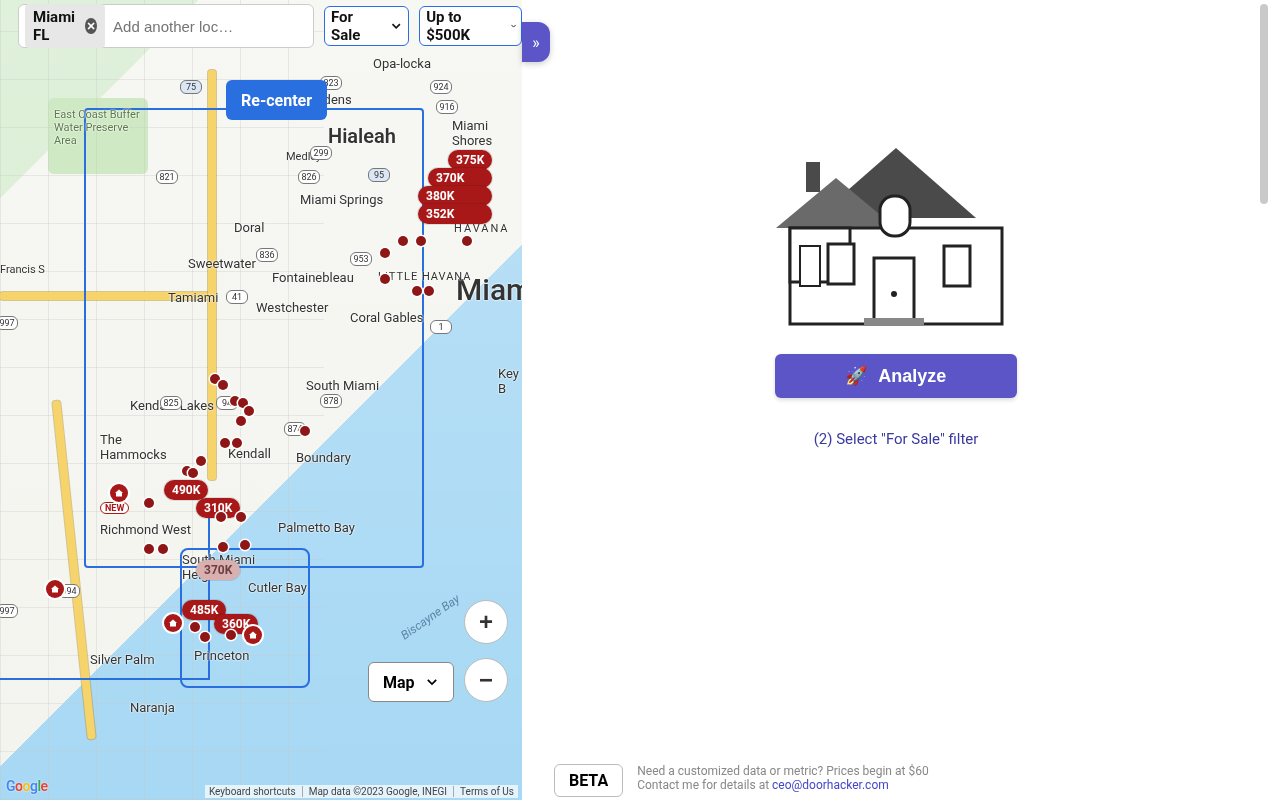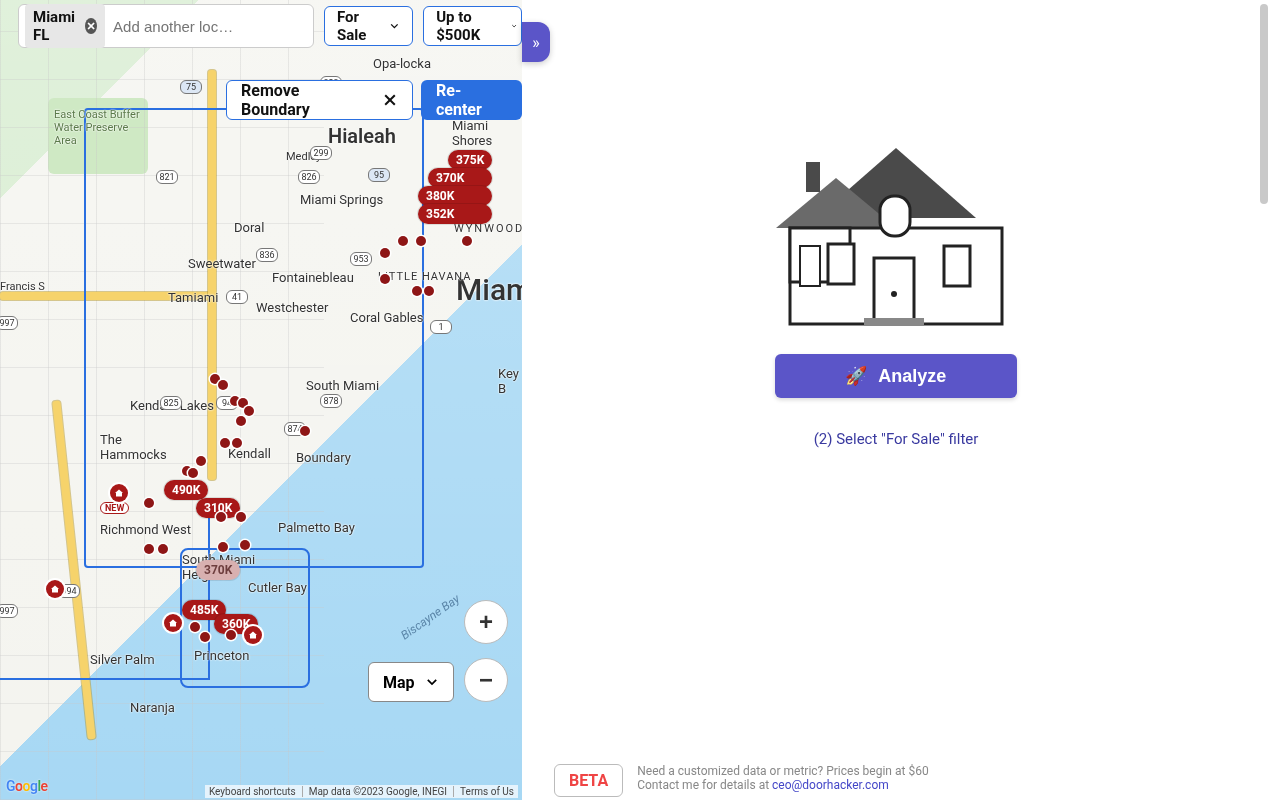--- a/index.html
+++ b/index.html
@@ -90,21 +90,21 @@
     padding:4px 8px; font-weight:700; font-size:15px; color:#111;
   }
   .chip .x { width:16px; height:16px; border-radius:50%; background:#555; display:flex;
     align-items:center; justify-content:center; color:#fff; font-size:11px; line-height:1; cursor:pointer; }
   .search-input {
     flex:1; border:none; outline:none; font-size:15px; color:#666; background:transparent;
   }
   .search-icon { width:20px; height:20px; color:#222; cursor:pointer; }
 
   .filter-pill {
-    height:40px; padding:0 12px; border:1.5px solid #2a6fe0; border-radius:6px; background:#fff;
+    height:40px; padding:0 6px; border:1.5px solid #2a6fe0; border-radius:6px; background:#fff;
     display:flex; align-items:center; gap:10px; font-weight:700; color:#111; cursor:pointer; font-size:15px;
   }
   .chev { width:14px; height:14px; }
 
   .map-actions {
     position:absolute; left:226px; top:80px; display:flex; gap:8px;
   }
   .btn {
     height:40px; padding:0 14px; border-radius:6px; font-weight:700; font-size:16px;
     display:flex; align-items:center; gap:10px; cursor:pointer; border:1.5px solid transparent;
@@ -169,21 +169,21 @@
     background:#5b55c8; color:#fff; font-weight:600; font-size:18px;
     box-shadow:0 2px 4px rgba(0,0,0,.15); cursor:pointer; border:none;
   }
   .steps { margin:30px auto 0; width:fit-content; color:#3a3aa0; font-size:15px; line-height:1.55; }
 
   .footer {
     position:absolute; left:30px; right:30px; bottom:0; height:36px; display:flex; gap:14px;
     align-items:flex-start;
   }
   .beta {
-    border:1px solid #bbb; border-radius:6px; padding:6px 14px; font-weight:700; color:#ef4444; cursor:default;
+    border:1px solid #bbb; border-radius:6px; padding:6px 14px; font-weight:700; color:#000000; cursor:default;
   }
   .fnote { font-size:12px; color:#888; }
   .fnote a { color:#4447c8; text-decoration:none; }
 </style>
 </head>
 <body>
 
 <div class="left-pane">
   <div class="map">
     <div class="map-grid"></div>
@@ -216,22 +216,22 @@
     <span class="city-label small" style="left:296px; top:450px">Boundary</span>
     <span class="city-label small" style="left:278px; top:520px">Palmetto Bay</span>
     <span class="city-label small" style="left:248px; top:580px">Cutler Bay</span>
     <span class="city-label small" style="left:100px; top:522px">Richmond West</span>
     <span class="city-label small" style="left:182px; top:552px; width:80px">South Miami Heights</span>
     <span class="city-label small" style="left:498px; top:366px">Key B</span>
     <span class="city-label small" style="left:194px; top:648px">Princeton</span>
     <span class="city-label small" style="left:130px; top:700px">Naranja</span>
     <span class="city-label small" style="left:90px; top:652px">Silver Palm</span>
     <span class="city-label tiny" style="left:378px; top:270px; letter-spacing:1px">LITTLE HAVANA</span>
-    <span class="city-label tiny" style="left:454px; top:222px; letter-spacing:2px">WYNWOOD</span>
-    <span class="city-label tiny" style="left:0; top:280px">Francis S</span>
+    <span class="city-label tiny" style="left:454px; top:222px; letter-spacing:2px">HAVANA</span>
+    <span class="city-label tiny" style="left:0; top:263px">Francis S</span>
 
     <span class="city-label park-text" style="left:54px; top:108px; width:90px">East Coast Buffer Water Preserve Area</span>
     <span class="water-label" style="left:396px; top:610px">Biscayne Bay</span>
 
     <div class="route-shield" style="left:298px;top:170px">826</div>
     <div class="route-shield" style="left:320px;top:394px">878</div>
     <div class="route-shield" style="left:256px;top:248px">836</div>
     <div class="route-shield" style="left:284px;top:422px">874</div>
     <div class="route-shield blue" style="left:368px;top:168px">95</div>
     <div class="route-shield blue" style="left:180px;top:80px">75</div>
@@ -347,27 +347,20 @@
 
     <div class="filter-pill" style="padding-right:4px">
       <span>Up to $500K</span>
       <svg class="chev" style="width:8px" viewBox="0 0 20 20">
         <polyline points="4 7 10 13 16 7" fill="none" stroke="currentColor" stroke-width="2.5"></polyline>
       </svg>
     </div>
   </div>
 
   <div class="map-actions">
-    <div class="btn btn-outline">
-      <span>Remove Boundary</span>
-      <svg width="16" height="16" viewBox="0 0 20 20">
-        <line x1="4" y1="4" x2="16" y2="16" stroke="#111" stroke-width="2.5"></line>
-        <line x1="16" y1="4" x2="4" y2="16" stroke="#111" stroke-width="2.5"></line>
-      </svg>
-    </div>
     <div class="btn btn-primary">
       <span>Re-center</span>
     </div>
   </div>
 
   <div class="map-type">
     <span>Map</span>
     <svg class="chev" viewBox="0 0 20 20">
       <polyline points="4 7 10 13 16 7" fill="none" stroke="currentColor" stroke-width="2.5"></polyline>
     </svg>

